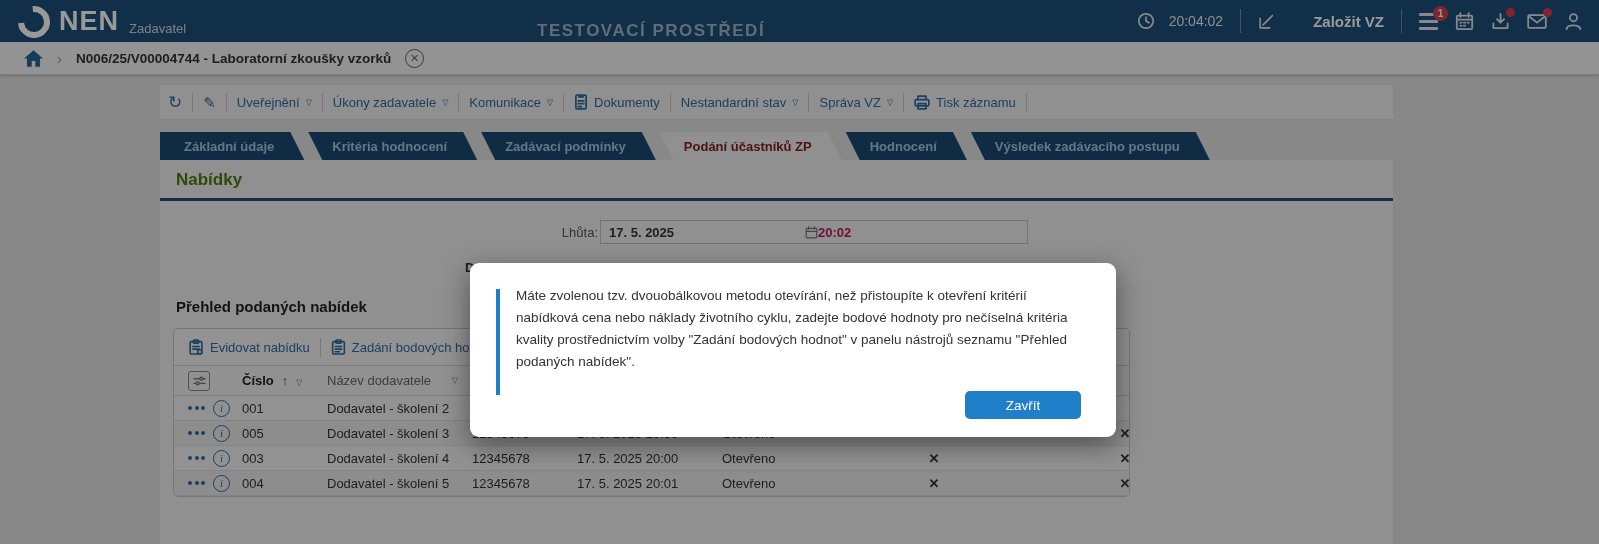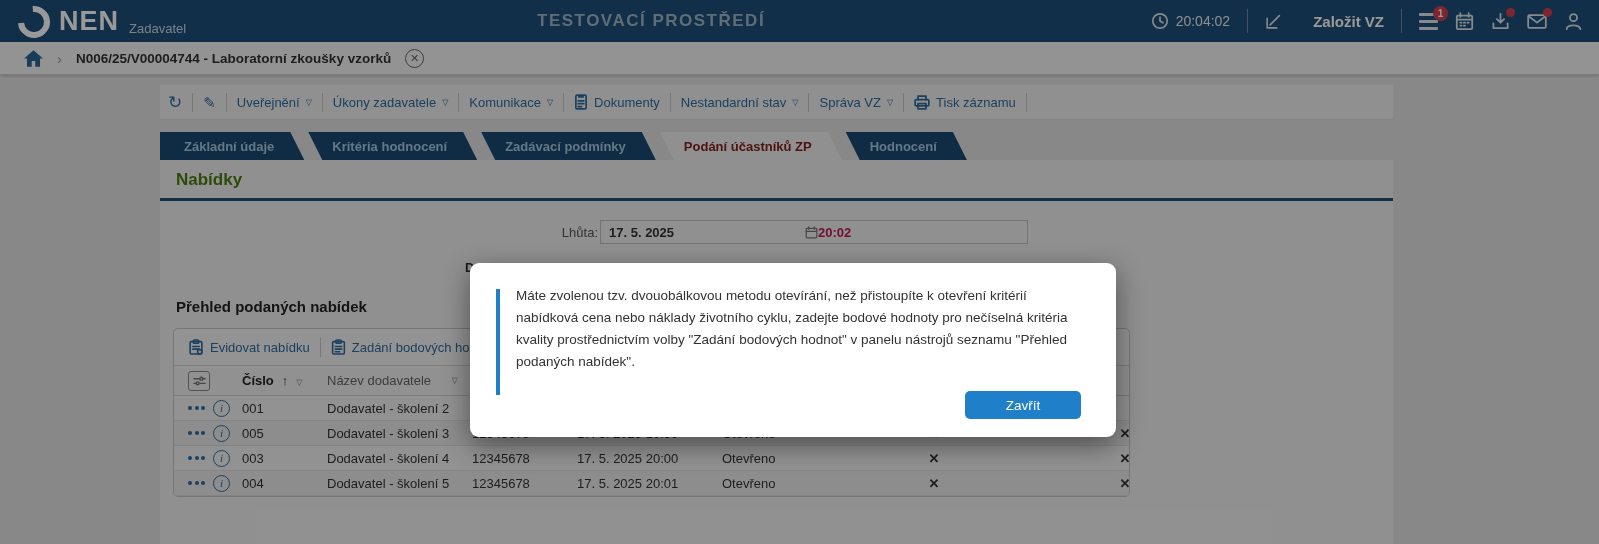--- a/index.html
+++ b/index.html
@@ -8,28 +8,28 @@
           font-family:"Liberation Sans", sans-serif; background:#e3e3e3; }
 
   
   .appbar { position:absolute; left:0; top:0; width:100%; height:42px; background:#1d4f78;
             display:flex; align-items:center; padding:0 18px; }
   .logo-wrap { display:flex; align-items:flex-start; gap:9px; }
   .logo-ring { width:32px; height:32px; border:6px solid #fff; border-left-color:transparent;
                border-radius:50%; transform:rotate(40deg); margin-top:4px; }
   .brand { font-size:27px; font-weight:bold; color:#fff; letter-spacing:1px; line-height:38px; }
   .brand-sub { color:#cdd9e2; font-size:13px; margin-top:19px; margin-left:1px; }
-  .env-title { position:absolute; left:537px; top:11px; font-size:17px; font-weight:bold;
+  .env-title { position:absolute; left:537px; top:21px; font-size:17px; font-weight:bold;
                letter-spacing:1.5px; color:#9fb6c6; }
   .appbar-right { position:absolute; right:16px; top:0; height:42px; display:flex; align-items:center; gap:17px; }
   .appbar-right svg { display:block; }
   .hdr-txt { color:#e8eef2; font-size:14px; }
   .hdr-strong { color:#fff; font-size:15px; font-weight:bold;margin-left:24px; }
   .vdiv { width:1px; height:24px; background:rgba(255,255,255,.35); }
-  .icon-btn { position:relative; display:flex; align-items:center; gap:7px; background:none; border:none; cursor:pointer; }
+  .icon-btn { position:relative; display:flex; align-items:center; gap:14px; background:none; border:none; cursor:pointer; }
   .burger { display:flex; flex-direction:column; gap:4px; }
   .burger i { display:block; width:19px; height:3px; background:#dfe7ec; border-radius:1px; }
   .badge { position:absolute; top:-7px; right:-10px; min-width:15px; height:15px; border-radius:8px;
            background:#d43f4f; color:#fff; font-size:10px; font-weight:bold; display:flex;
            align-items:center; justify-content:center; padding:0 3px; }
   .dot { position:absolute; top:-4px; right:-5px; width:9px; height:9px; border-radius:50%; background:#d43f4f; }
 
   
   .crumbbar { position:absolute; left:0; top:42px; width:100%; height:33px; background:#f5f5f5;
               border-bottom:1px solid #cfcfcf; box-shadow:0 1px 3px rgba(0,0,0,.18);
@@ -247,20 +247,21 @@
       </button>
       <span class="tdiv"></span>
     </div>
 
     <div class="tabs-row">
       <div class="tab first">Základní údaje</div>
       <div class="tab">Kritéria hodnocení</div>
       <div class="tab">Zadávací podmínky</div>
       <div class="tab active">Podání účastníků ZP</div>
       <div class="tab">Hodnocení</div>
+      <div class="tab">Výsledek zadávacího postupu</div>
     </div>
 
     <div class="panel">
       <div class="panel-title">Nabídky</div>
       <div class="panel-rule"></div>
 
       <div class="deadline-label">Lhůta:</div>
       <div class="deadline-field">
         <span class="deadline-date">17. 5. 2025</span>
         <svg class="ic" width="13" height="13" viewBox="0 0 16 16" style="color:#777">

